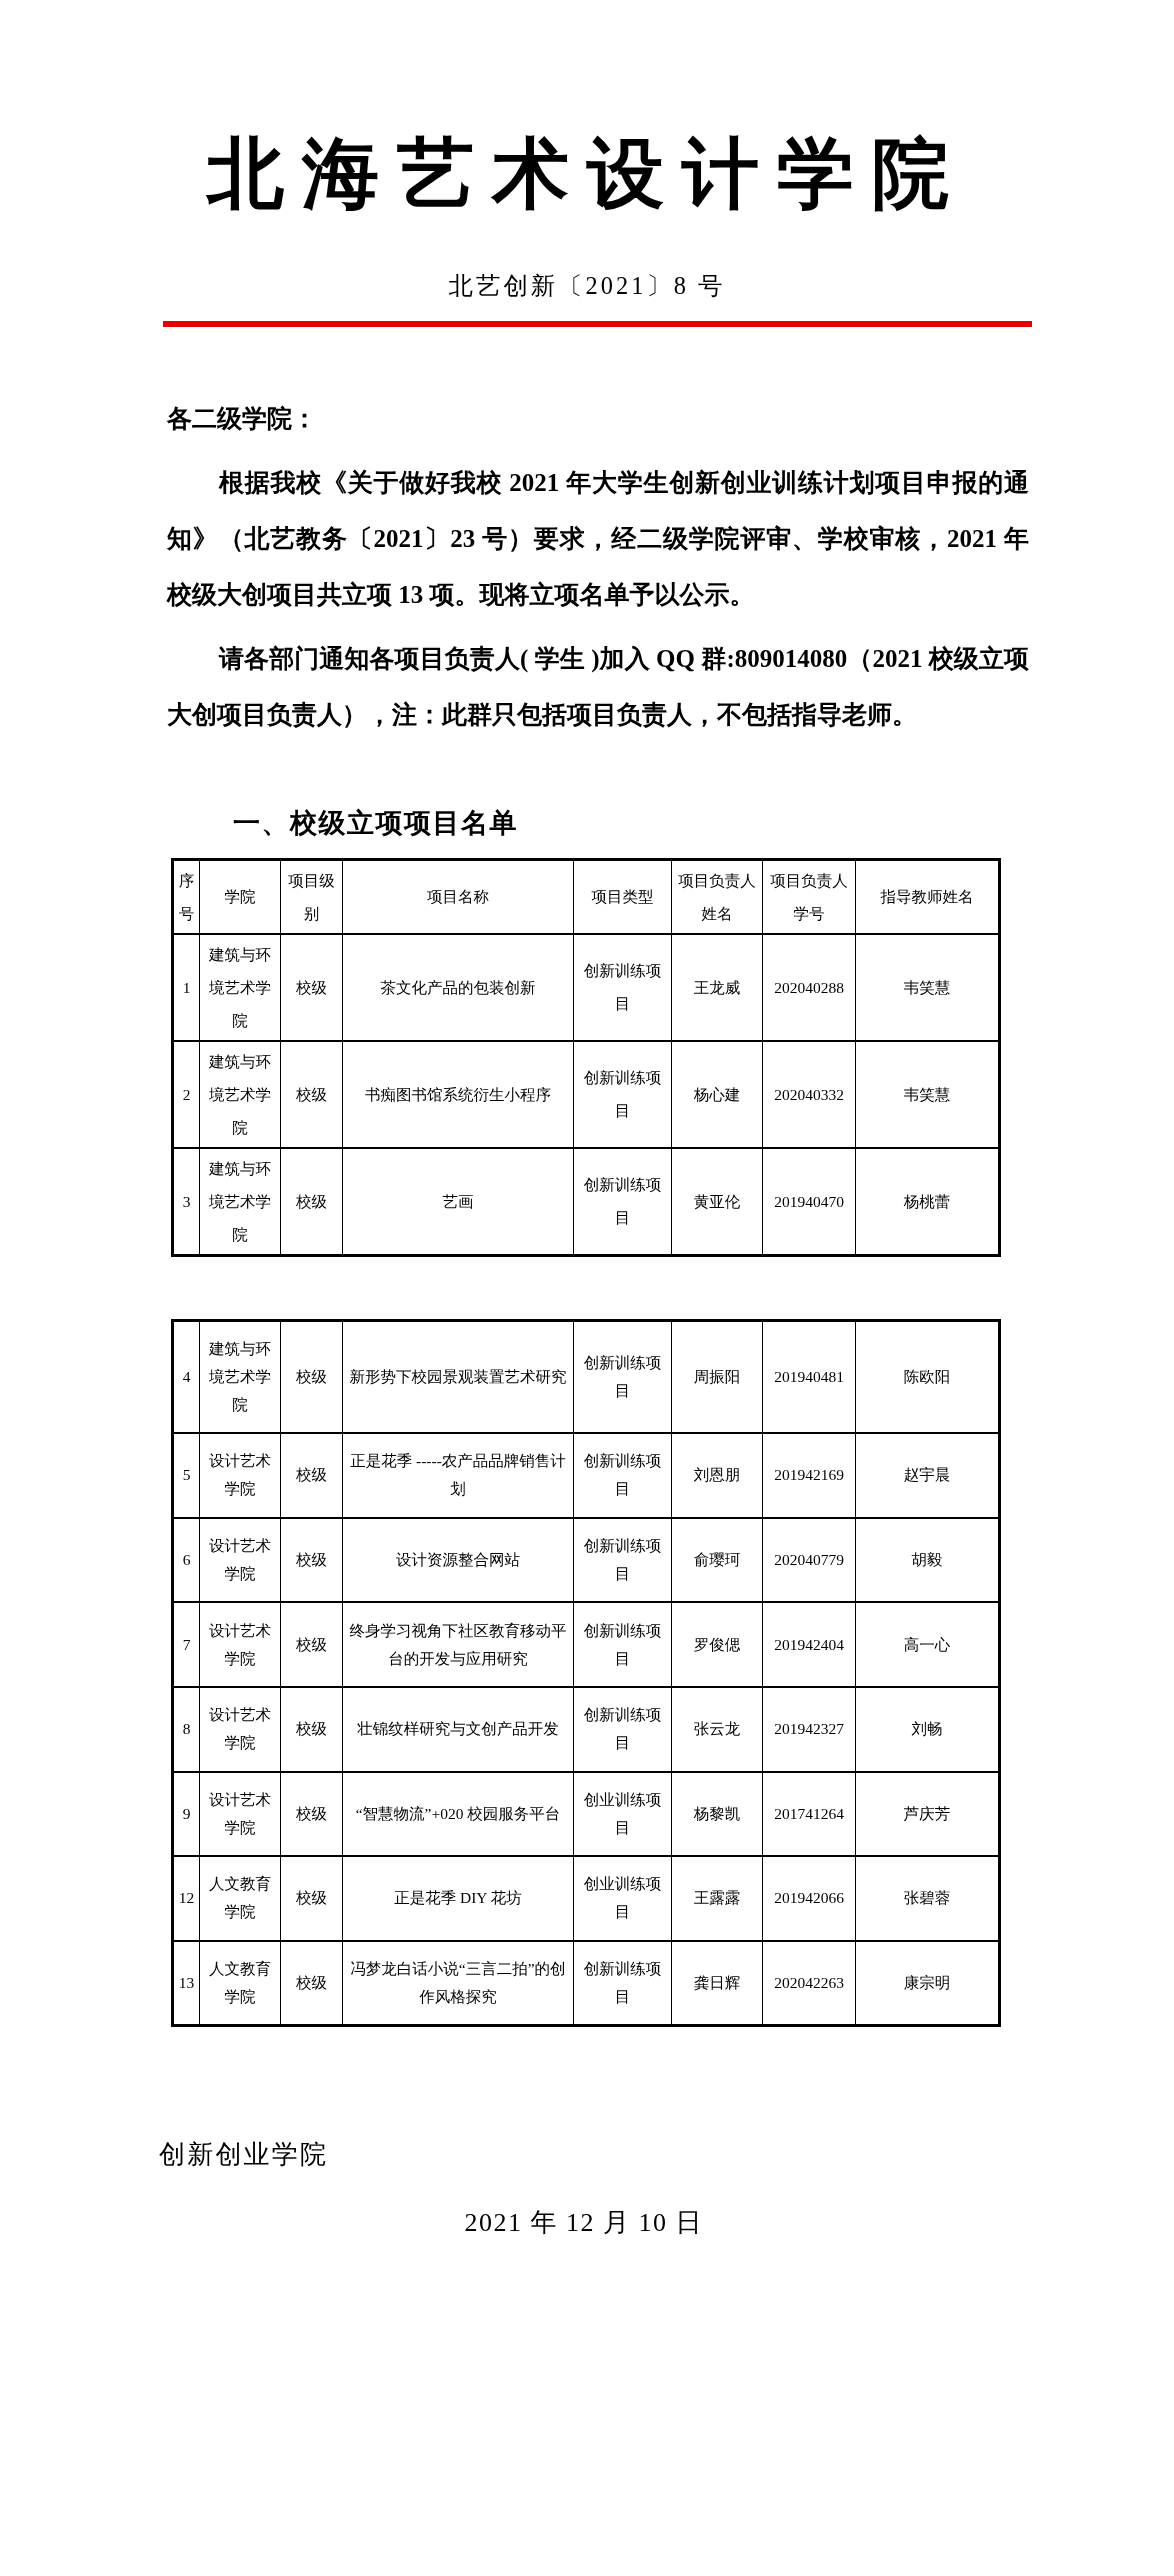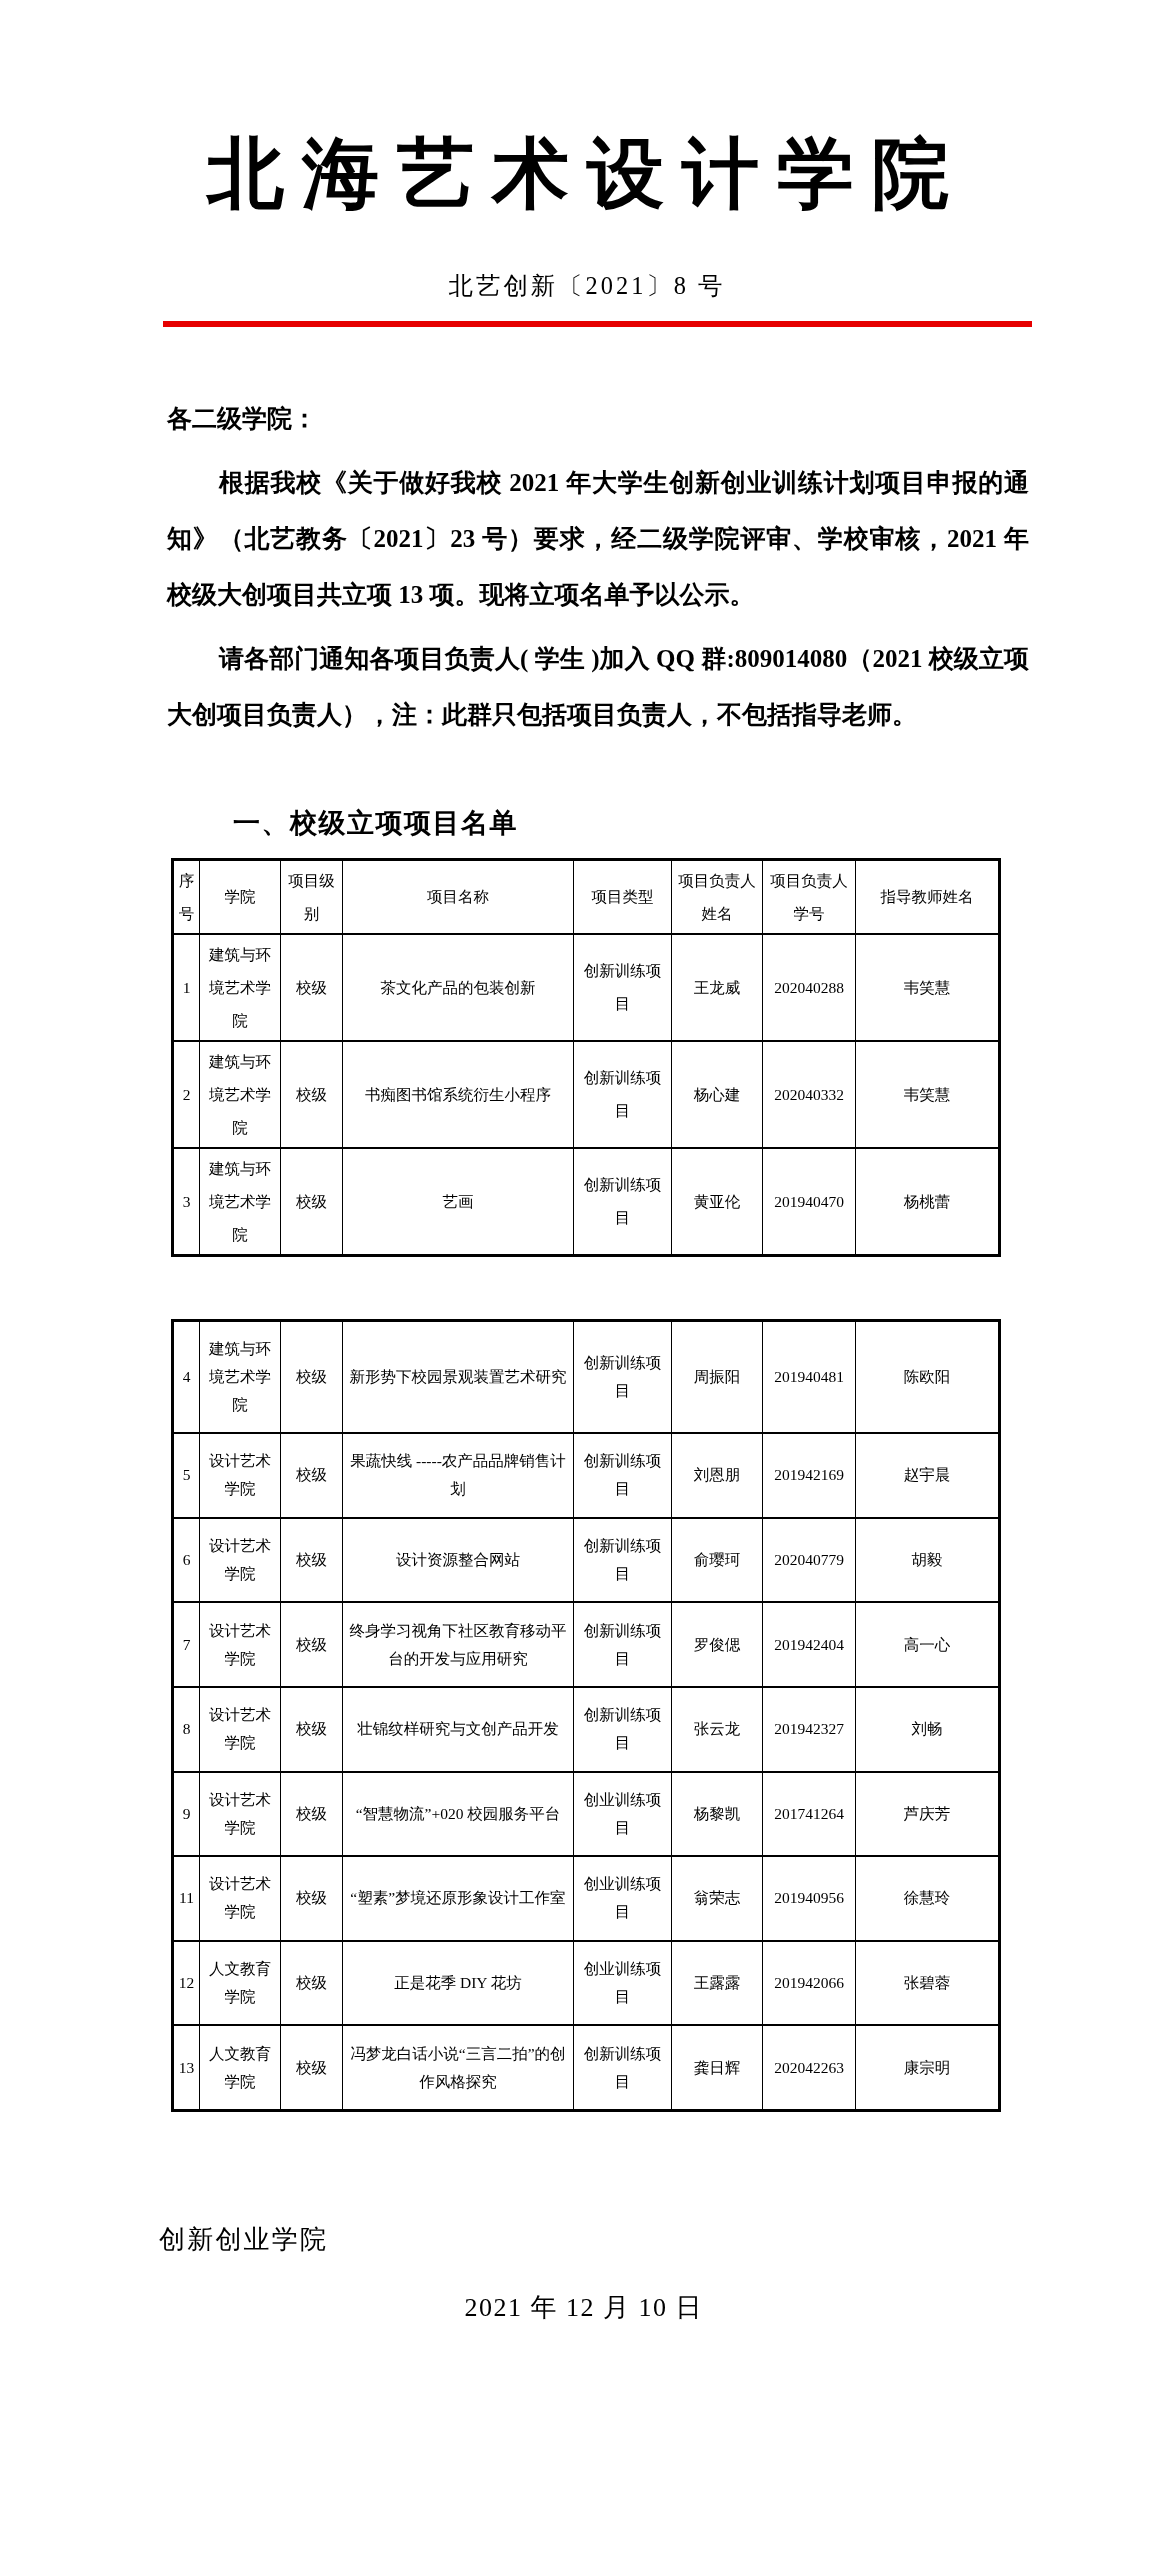--- a/index.html
+++ b/index.html
@@ -157,21 +157,21 @@
             <td>新形势下校园景观装置艺术研究</td>
             <td>创新训练项目</td>
             <td>周振阳</td>
             <td>201940481</td>
             <td>陈欧阳</td>
           </tr>
           <tr>
             <td>5</td>
             <td>设计艺术学院</td>
             <td>校级</td>
-            <td>果蔬快线 -----农产品品牌销售计划</td>
+            <td>正是花季 -----农产品品牌销售计划</td>
             <td>创新训练项目</td>
             <td>刘恩朋</td>
             <td>201942169</td>
             <td>赵宇晨</td>
           </tr>
           <tr>
             <td>6</td>
             <td>设计艺术学院</td>
             <td>校级</td>
             <td>设计资源整合网站</td>
@@ -204,30 +204,20 @@
             <td>9</td>
             <td>设计艺术学院</td>
             <td>校级</td>
             <td>“智慧物流”+020 校园服务平台</td>
             <td>创业训练项目</td>
             <td>杨黎凯</td>
             <td>201741264</td>
             <td>芦庆芳</td>
           </tr>
           <tr>
-            <td>11</td>
-            <td>设计艺术学院</td>
-            <td>校级</td>
-            <td>“塑素”梦境还原形象设计工作室</td>
-            <td>创业训练项目</td>
-            <td>翁荣志</td>
-            <td>201940956</td>
-            <td>徐慧玲</td>
-          </tr>
-          <tr>
             <td>12</td>
             <td>人文教育学院</td>
             <td>校级</td>
             <td>正是花季 DIY 花坊</td>
             <td>创业训练项目</td>
             <td>王露露</td>
             <td>201942066</td>
             <td>张碧蓉</td>
           </tr>
           <tr>

